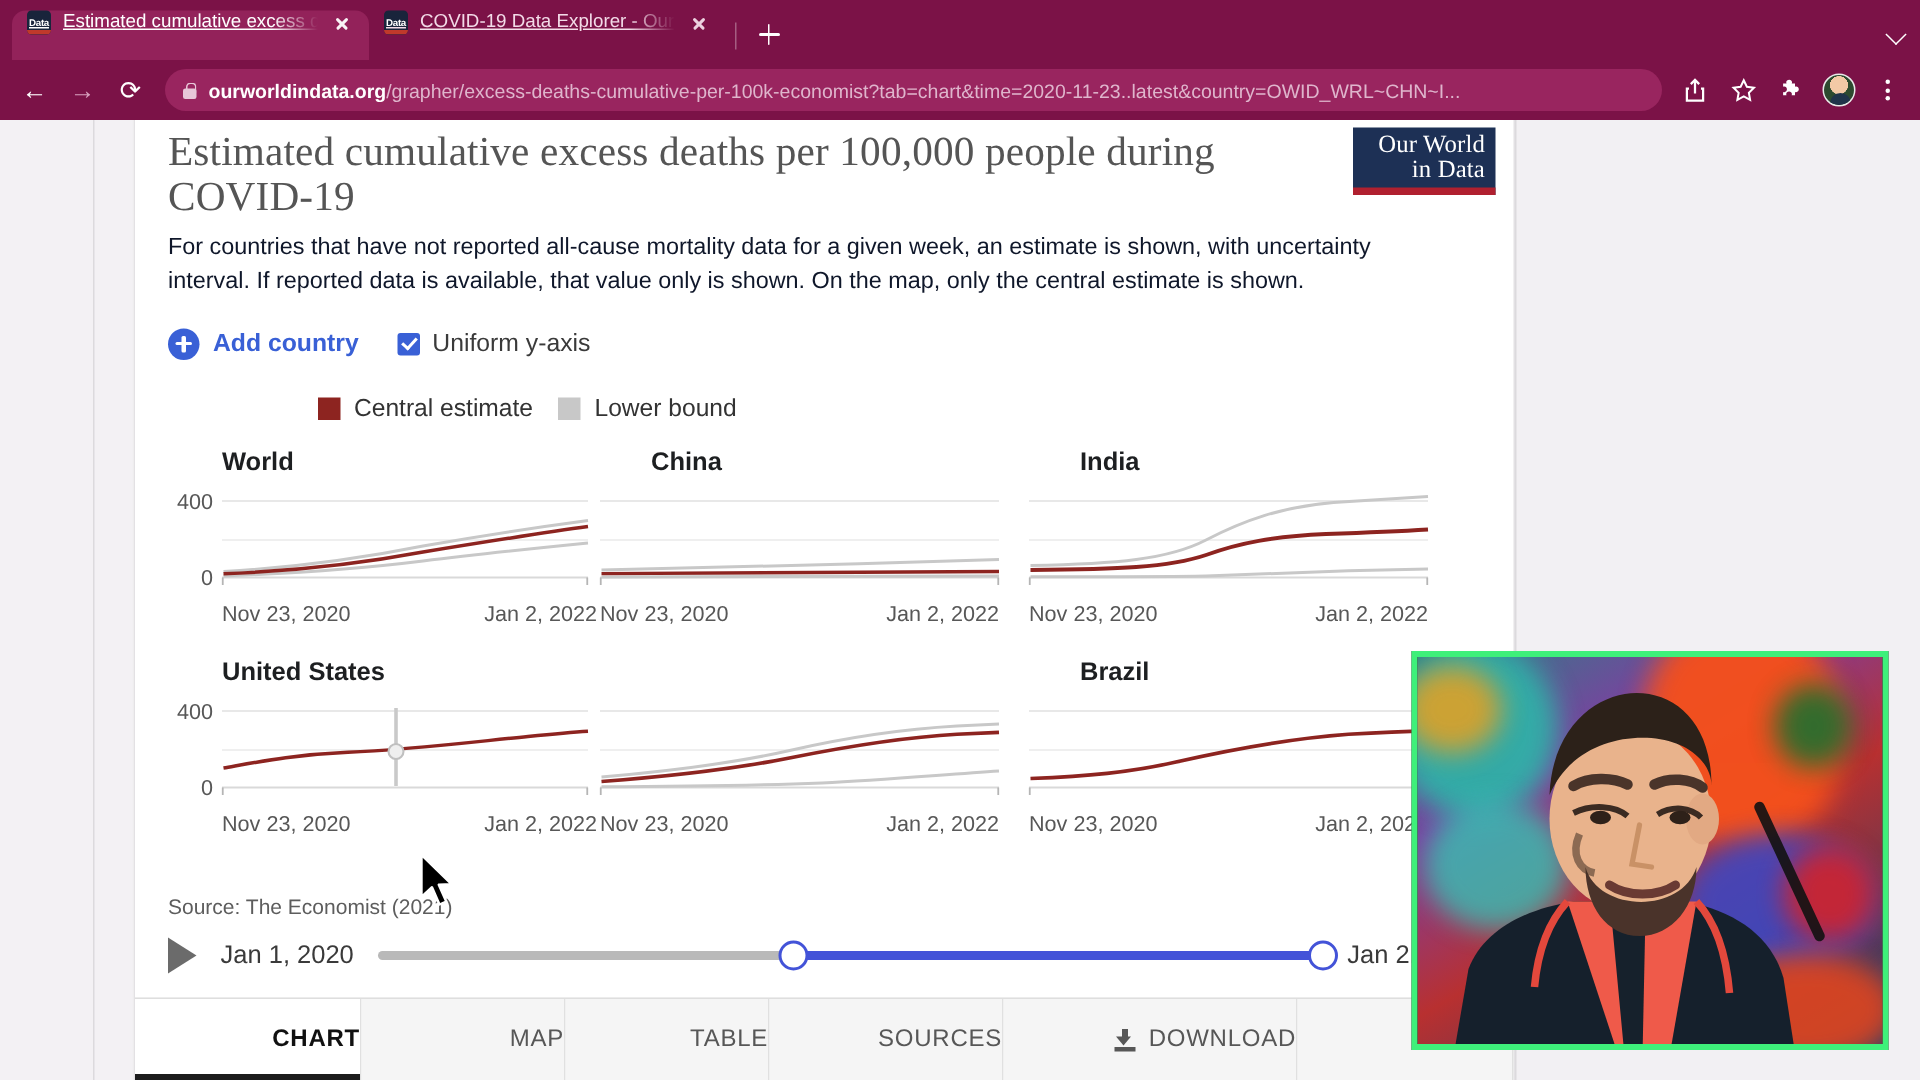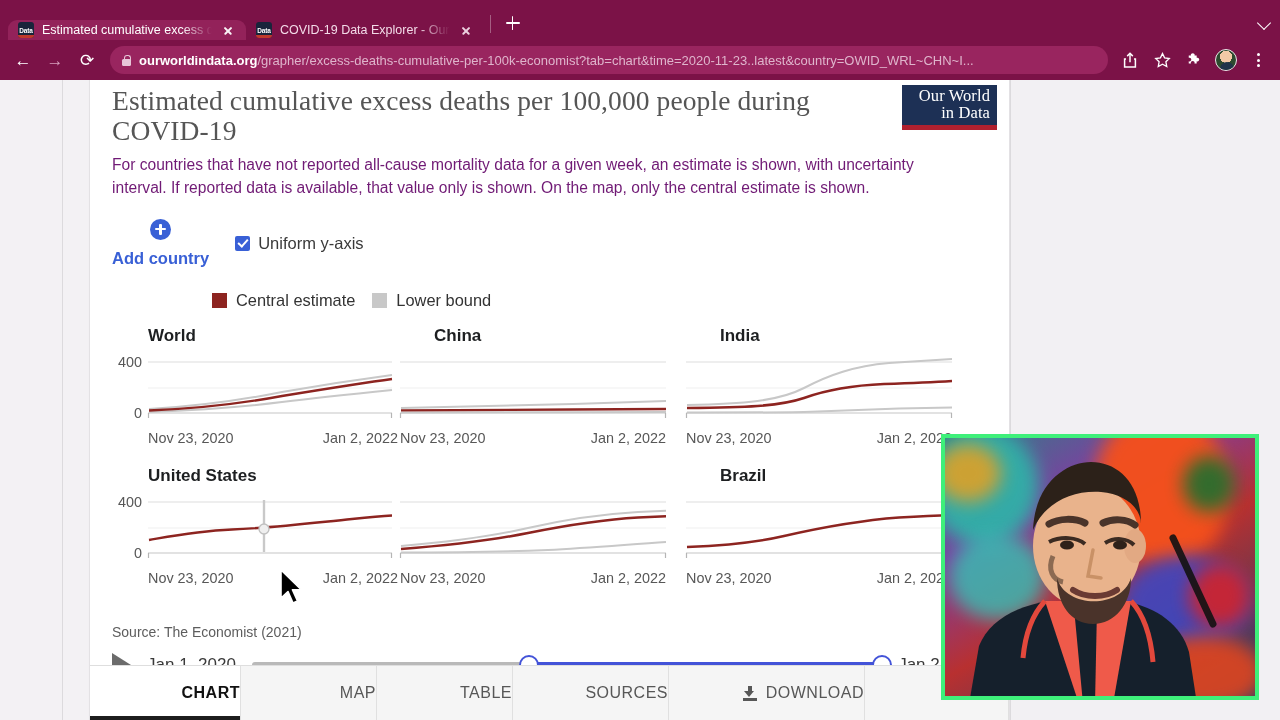--- a/index.html
+++ b/index.html
@@ -11,23 +11,23 @@
   }
 
   
   .browser { width: 1280px; height: 720px; position: relative; background: #7b1247; }
 
   .tabstrip {
     height: 40px; background: #7b1247;
     display: flex; align-items: flex-end; padding-left: 8px; gap: 0;
   }
   .tab {
-    height: 20px; display: flex; align-items: center; gap: 8px;
+    height: 33px; display: flex; gap: 8px;
     padding: 0 10px 0 10px; border-radius: 9px 9px 0 0;
-    font-size: 12.5px; color: #f3dbe8; max-width: 238px; position: relative;
+    font-size: 12.5px; color: #f3dbe8; max-width: 238px; position: relative; text-decoration: underline;
   }
   .tab.active { background: #93225a; color: #ffffff; }
   .tab.inactive { background: transparent; }
   .tab-favicon {
     width: 16px; height: 16px; border-radius: 3px; flex: 0 0 16px;
     background: #19243b; color: #fff; font-size: 6.5px; font-weight: bold;
     display: flex; align-items: center; justify-content: center;
     position: relative; overflow: hidden; letter-spacing: -.2px;
   }
   .tab-favicon::after {
@@ -125,25 +125,25 @@
     display: flex; flex-direction: column; align-items: flex-end; justify-content: center;
     padding: 0 7px 2px 0; letter-spacing: .1px;
   }
 
   .chart-title {
     font-family: "Liberation Serif", serif; font-weight: 400; color: #555555;
     font-size: 27.5px; line-height: 1.08; padding-top: 6px; max-width: 700px;
     letter-spacing: .1px;
   }
   .chart-subtitle {
-    font-size: 15.6px; line-height: 1.42; color: #701a75; margin-top: 9px; max-width: 835px;
+    font-size: 15.6px; line-height: 1.42; color: #0f172a; margin-top: 9px; max-width: 835px;
   }
 
   .controls { display: flex; align-items: center; gap: 26px; margin-top: 20px; }
-  .add-country { display: flex; align-items: center; gap: 9px; color: #3960d6; font-weight: 700; font-size: 16.5px; flex-direction: column; }
+  .add-country { display: flex; align-items: center; gap: 9px; color: #3960d6; font-weight: 700; font-size: 16.5px; }
   .plus-circle {
     width: 21px; height: 21px; border-radius: 50%; background: #3960d6; position: relative; flex: 0 0 21px;
   }
   .plus-circle::before, .plus-circle::after {
     content: ""; position: absolute; background: #fff; border-radius: 1px;
   }
   .plus-circle::before { left: 5px; top: 9.6px; width: 11px; height: 2.2px; }
   .plus-circle::after  { left: 9.4px; top: 5px; width: 2.2px; height: 11px; }
   .uniform { display: flex; align-items: center; gap: 8px; font-size: 16.5px; color: #3a3a3a; }
   .cb {

